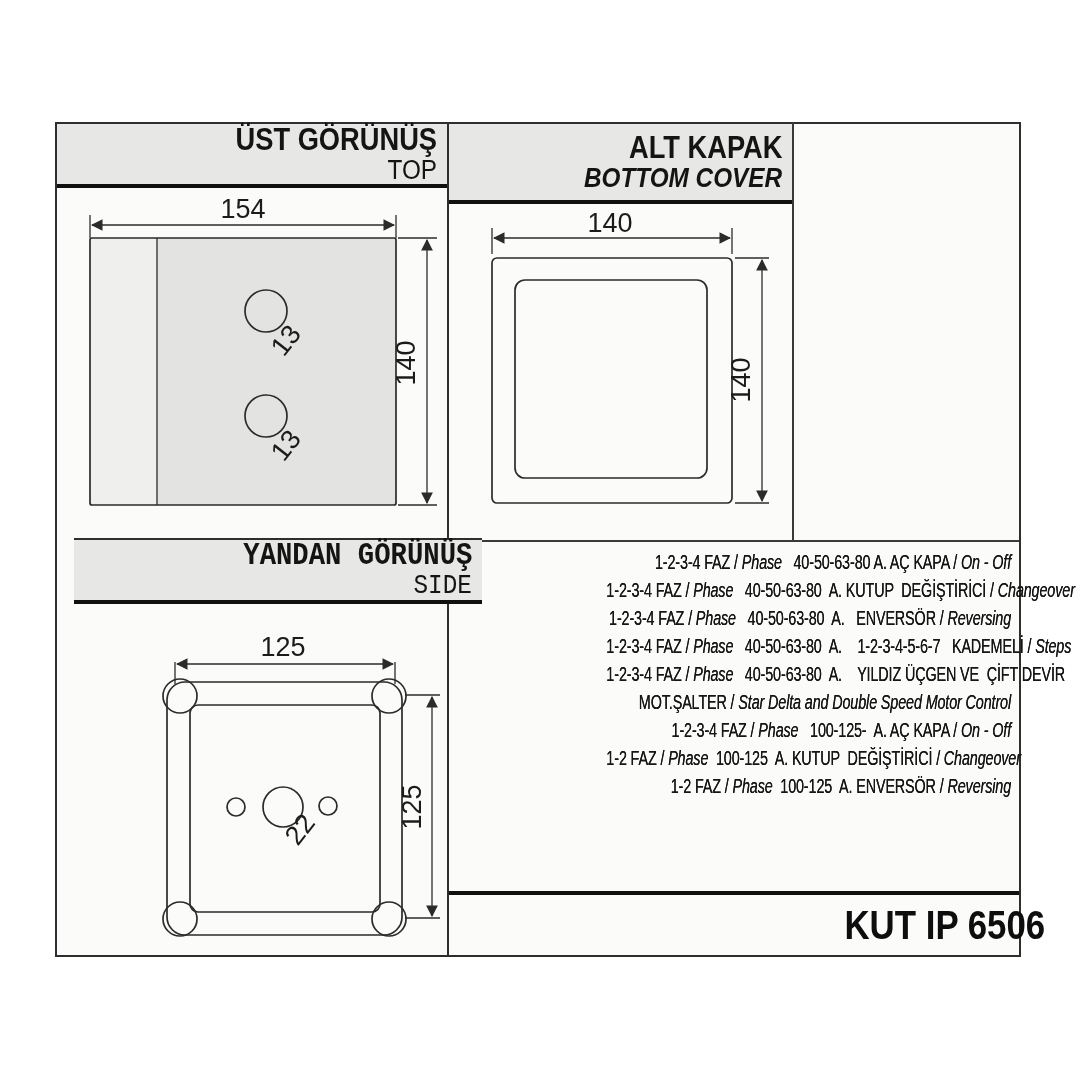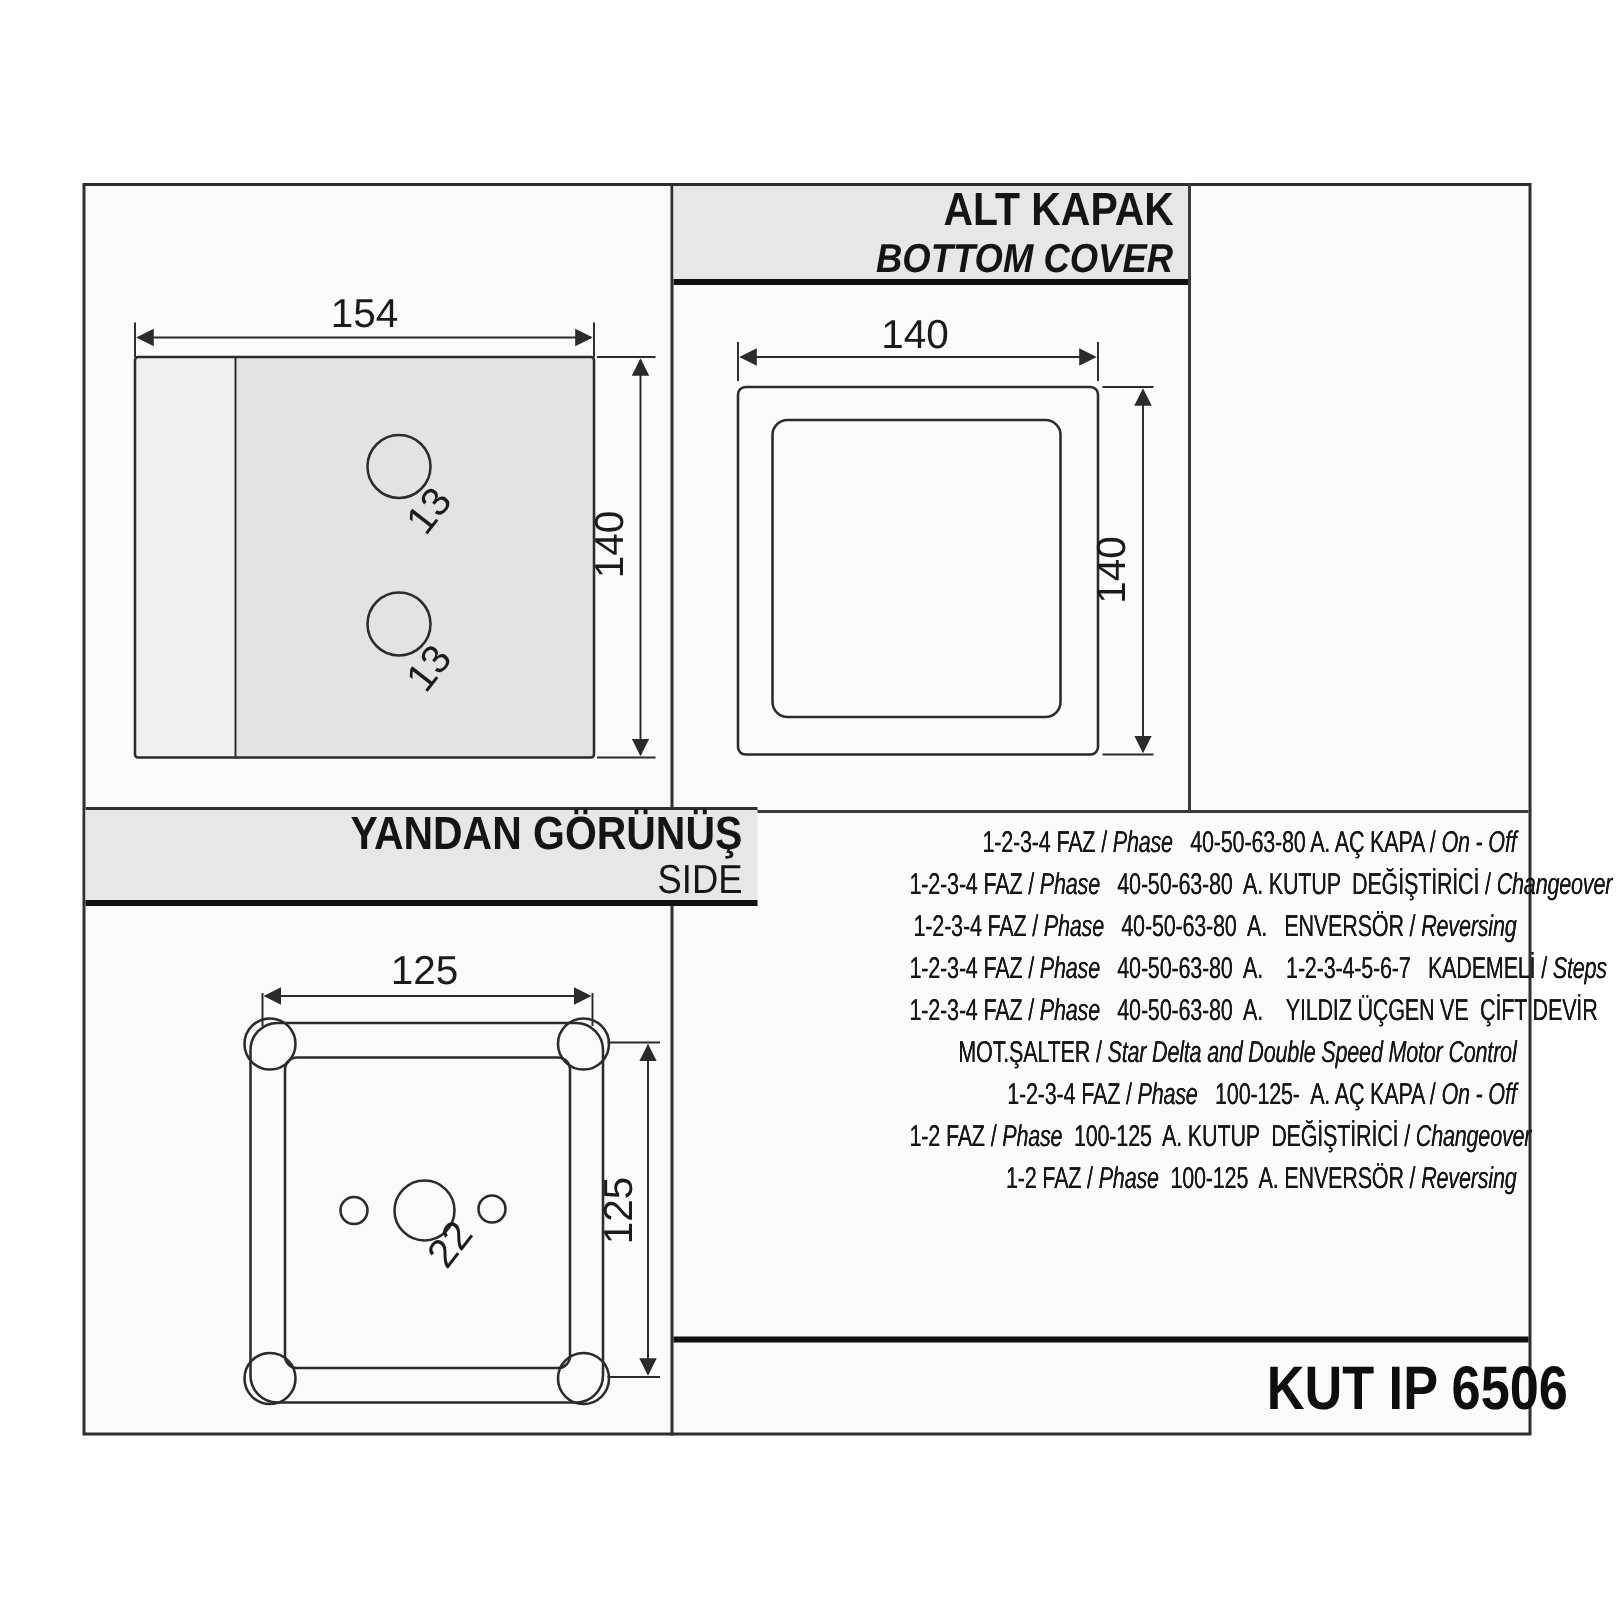--- a/index.html
+++ b/index.html
@@ -9,22 +9,22 @@
   
   .frame{left:55px;top:122px;width:962px;height:831px;border:2px solid #2e2e2e;background:#fbfbfa;}
   .vline-col{left:447px;top:122px;width:2px;height:835px;background:#2e2e2e;}
   .vline-altkapak{left:792px;top:122px;width:2px;height:420px;background:#3a3a3a;}
   .hline-spec{left:449px;top:540px;width:570px;height:2px;background:#3a3a3a;}
   .hline-kut{left:449px;top:891px;width:570px;height:4px;background:#101010;}
   
   .band{background:#e7e7e5;border-bottom:4px solid #101010;display:flex;flex-direction:column;
         justify-content:center;align-items:flex-end;padding-right:10px;box-sizing:border-box;}
   .band-topview{left:57px;top:124px;width:390px;height:64px;}
-  .band-altkapak{left:449px;top:124px;width:343px;height:66px;justify-content:space-between;}
-  .band-yandan{left:57px;top:538px;width:448px;height:66px;border-top:2px solid #2e2e2e;}
+  .band-altkapak{left:449px;top:124px;width:343px;height:80px;}
+  .band-yandan{left:74px;top:538px;width:408px;height:66px;border-top:2px solid #2e2e2e;font-family:Liberation Mono, monospace;}
   .band .t1{font-weight:bold;font-size:31px;line-height:32px;letter-spacing:0;
             transform:scaleX(.88);transform-origin:right center;white-space:nowrap;}
   .band .t2{font-size:27px;line-height:28px;transform:scaleX(.9);transform-origin:right center;white-space:nowrap;}
   .band .t2.it{font-style:italic;font-weight:bold;}
   
   .spec-cell{left:449px;top:544px;width:562px;height:340px;padding-top:4px;}
   .spec-line{white-space:pre;text-align:right;font-size:20px;line-height:28px;
              letter-spacing:-.2px;transform:scaleX(.72);transform-origin:right center;
              color:#161616;text-shadow:0 0 .4px #161616;}
   .spec-line .it{font-style:italic;}
@@ -43,20 +43,24 @@
 <body>
 
 <div class="canvas">
 
   <div class="abs frame"></div>
   <div class="abs vline-col"></div>
   <div class="abs vline-altkapak"></div>
   <div class="abs hline-spec"></div>
   <div class="abs hline-kut"></div>
 
+  <div class="abs band band-topview">
+    <div class="t1">ÜST GÖRÜNÜŞ</div>
+    <div class="t2">TOP</div>
+  </div>
 
   <div class="abs band band-altkapak">
     <div class="t1">ALT KAPAK</div>
     <div class="t2 it">BOTTOM COVER</div>
   </div>
 
   <div class="abs band band-yandan">
     <div class="t1">YANDAN GÖRÜNÜŞ</div>
     <div class="t2">SIDE</div>
   </div>

